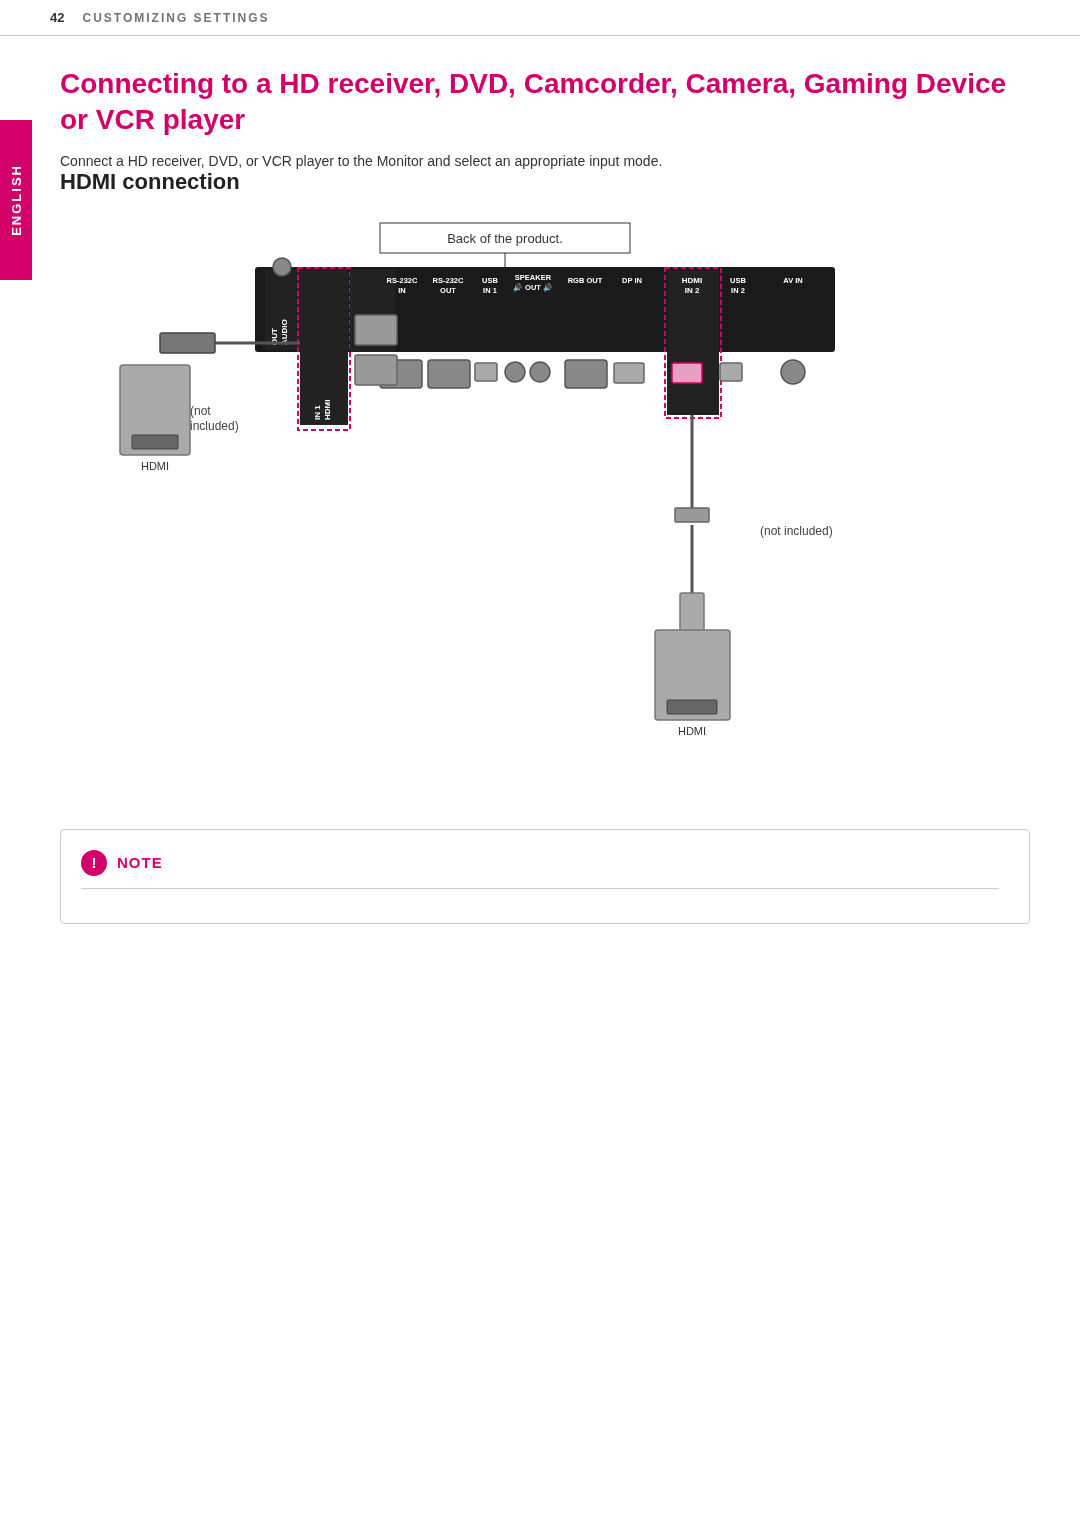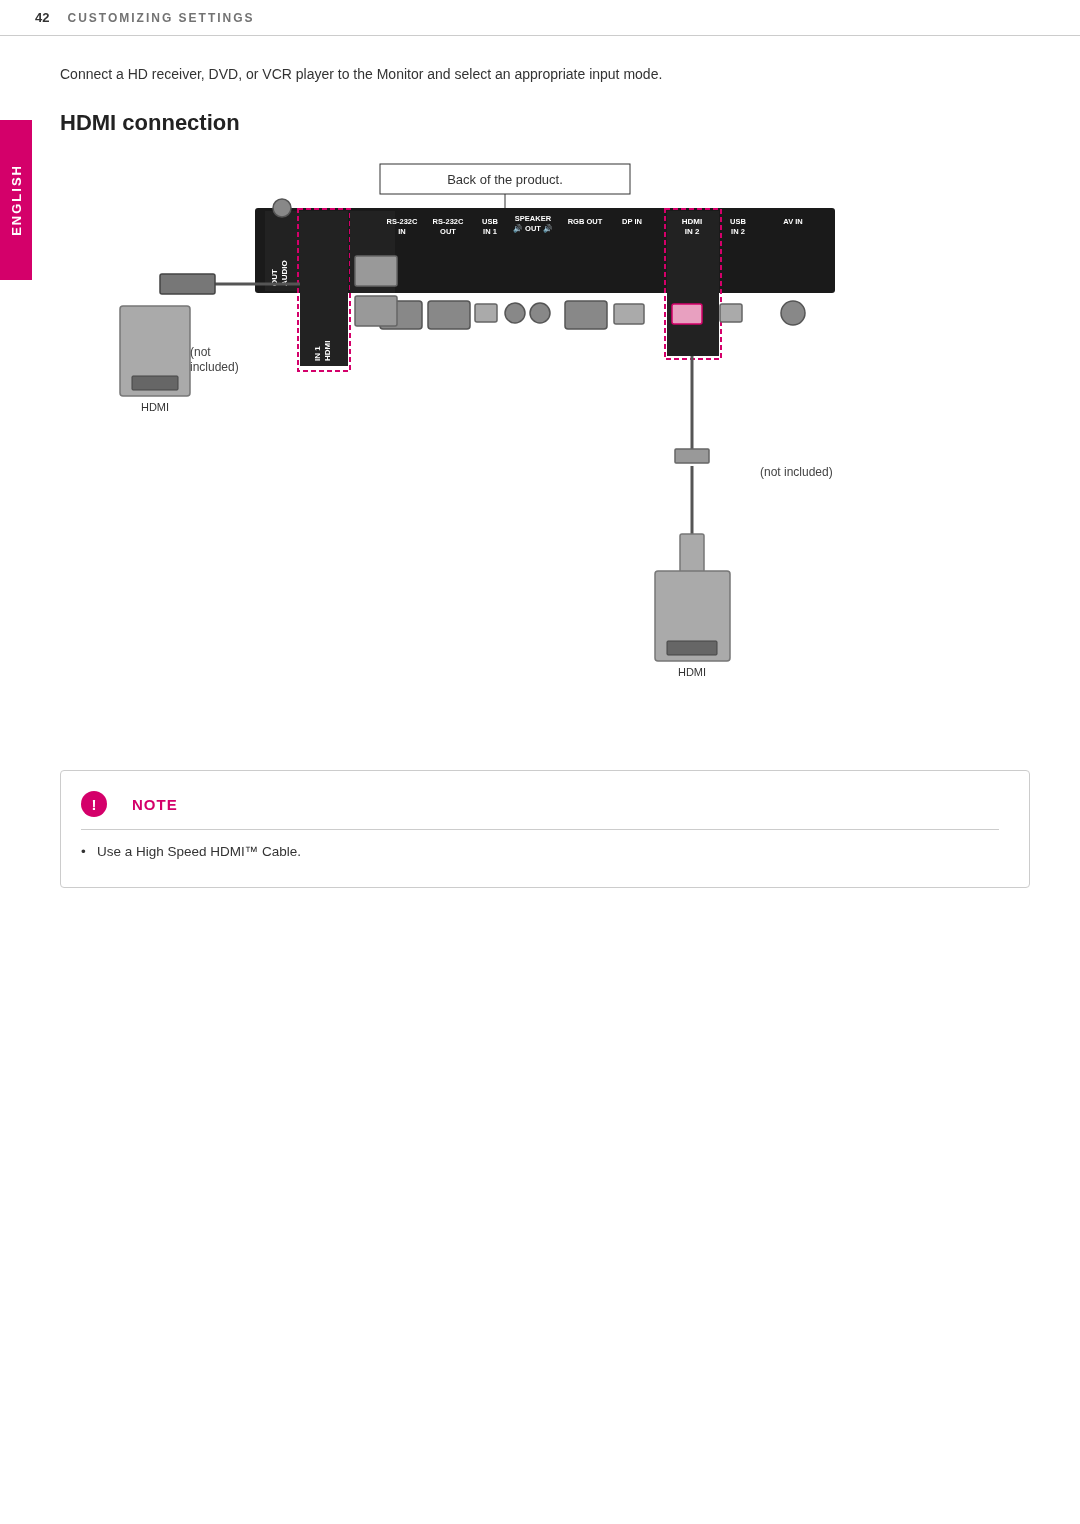--- a/index.html
+++ b/index.html
@@ -31,21 +31,21 @@
       font-weight: bold;
       letter-spacing: 2px;
       writing-mode: vertical-rl;
       transform: rotate(180deg);
       text-transform: uppercase;
     }
 
     
     .top-bar {
       border-bottom: 1px solid #ccc;
-      padding: 10px 50px 10px 35px;
+      padding: 10px 50px 10px 50px;
       display: flex;
       align-items: center;
     }
     .page-num {
       font-size: 13px;
       font-weight: bold;
       color: #333;
       margin-right: 18px;
     }
     .top-bar-title {
@@ -65,21 +65,20 @@
       font-size: 28px;
       font-weight: bold;
       color: #d4006a;
       line-height: 1.3;
       margin-bottom: 14px;
     }
 
     .subtitle-desc {
       font-size: 14px;
       color: #333;
-      margin-bottom: 28px;
     }
 
     .section-title {
       font-size: 22px;
       font-weight: bold;
       color: #222;
       margin-bottom: 0;
     }
 
     .section-desc {
@@ -114,21 +113,20 @@
       color: #fff;
       font-weight: bold;
       font-size: 15px;
       flex-shrink: 0;
     }
     .note-title {
       font-size: 15px;
       font-weight: bold;
       color: #d4006a;
       letter-spacing: 1px;
-      margin-left: 15px;
     }
     .note-divider {
       border: none;
       border-top: 1px solid #ccc;
       margin-bottom: 14px;
     }
     .note-item {
       font-size: 13.5px;
       color: #333;
       margin-bottom: 8px;
@@ -155,20 +153,21 @@
   <span>ENGLISH</span>
 </div>
 
 <div class="top-bar">
   <span class="page-num">42</span>
   <span class="top-bar-title">CUSTOMIZING SETTINGS</span>
 </div>
 
 <div class="main-content">
 
+  <h1 class="main-title">Connecting to a HD receiver, DVD, Camcorder, Camera, Gaming Device or VCR player</h1>
 
   <p class="subtitle-desc">Connect a HD receiver, DVD, or VCR player to the Monitor and select an appropriate input mode.</p>
 
   <h2 class="section-title">HDMI connection</h2>
 
   <div class="section-desc">
   </div>
 
   <div class="diagram-container">
     <svg width="980" height="580" viewBox="0 0 980 580">
@@ -287,16 +286,15 @@
 
     </svg>
   </div>
 
   <div class="note-box">
     <div class="note-header">
       <div class="note-icon">!</div>
       <span class="note-title">NOTE</span>
     </div>
     <hr class="note-divider">
-    <div class="note-item">Use a High Speed HDMI™ Cable.</div>
   </div>
 
 </div>
 
 </body></html>

